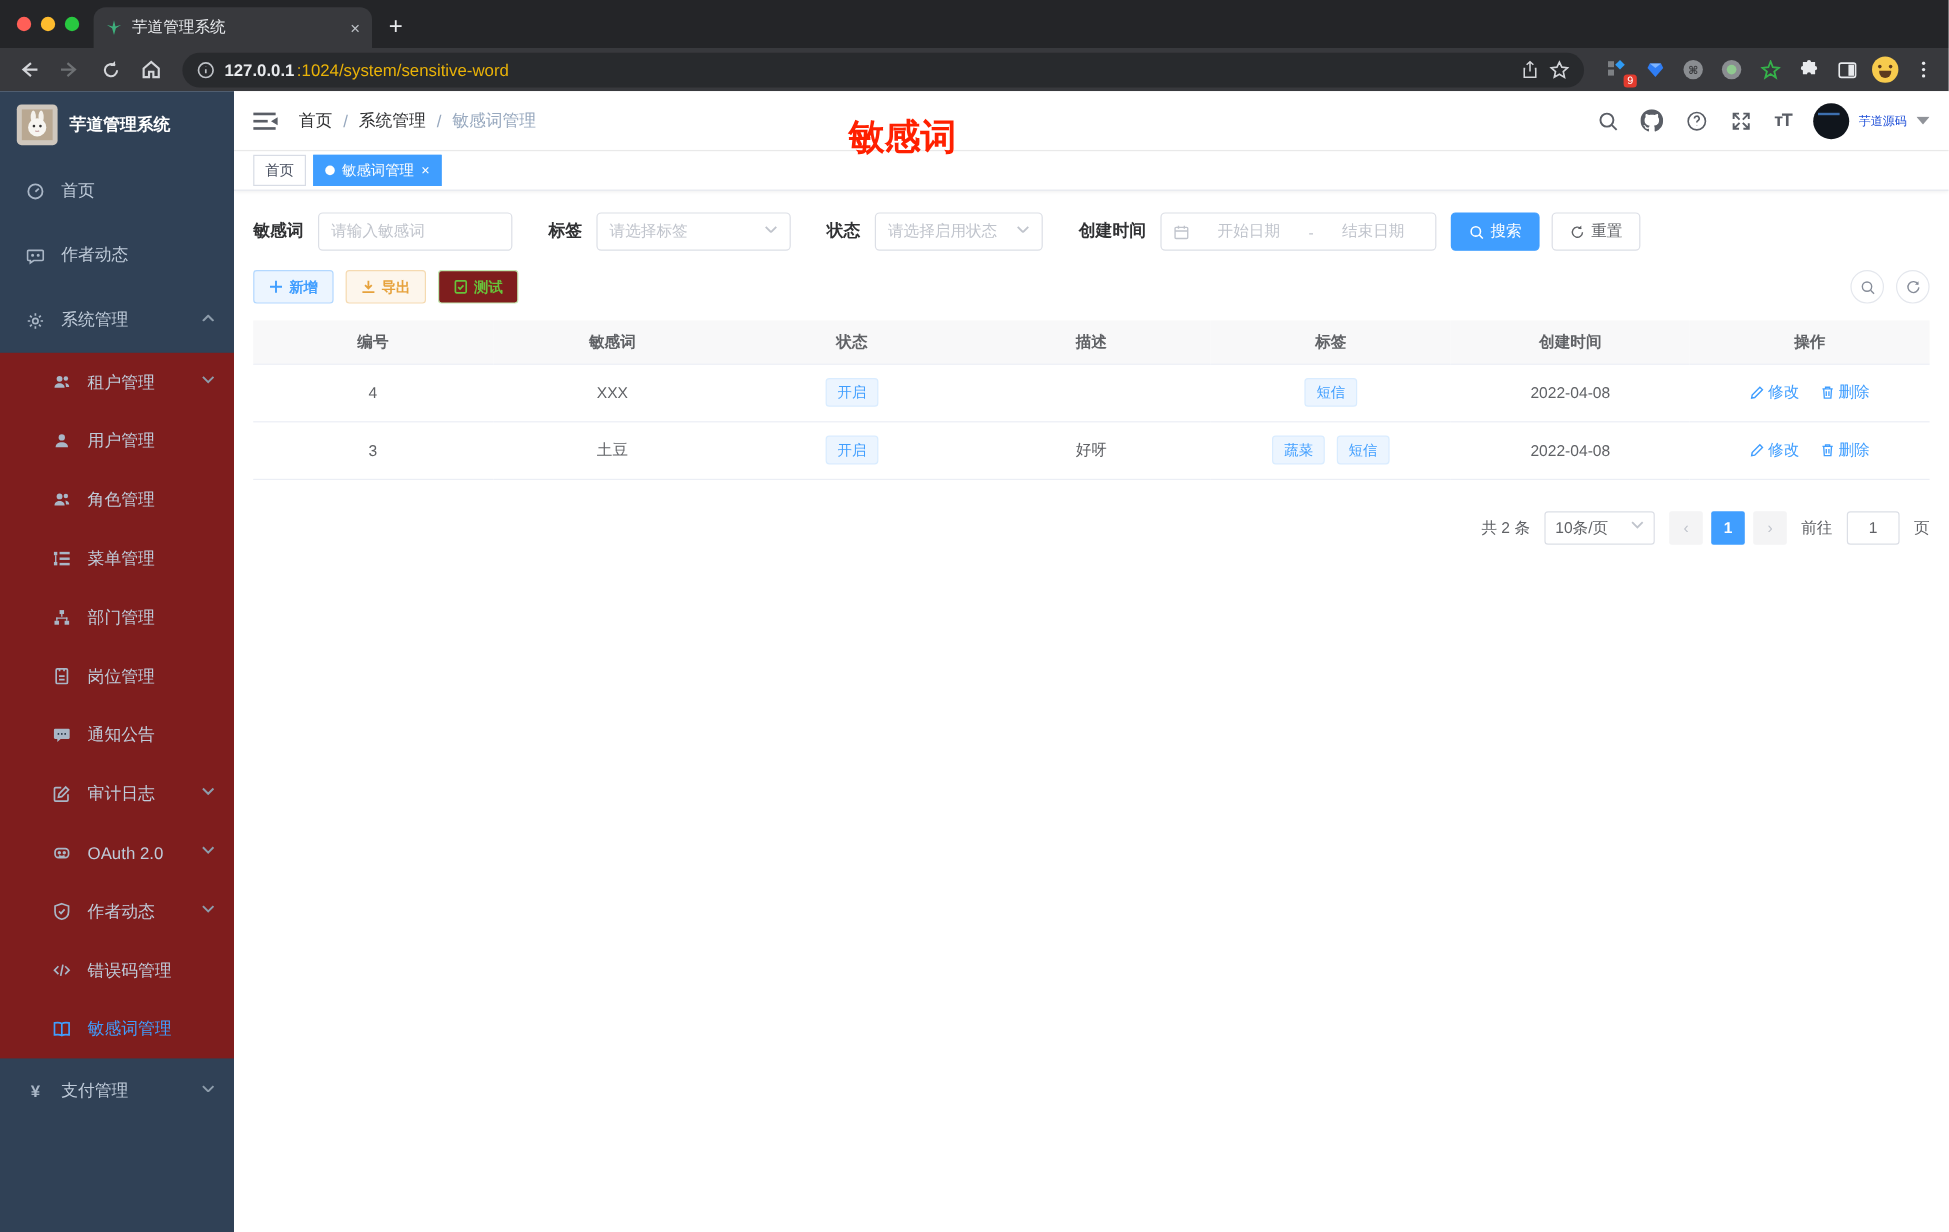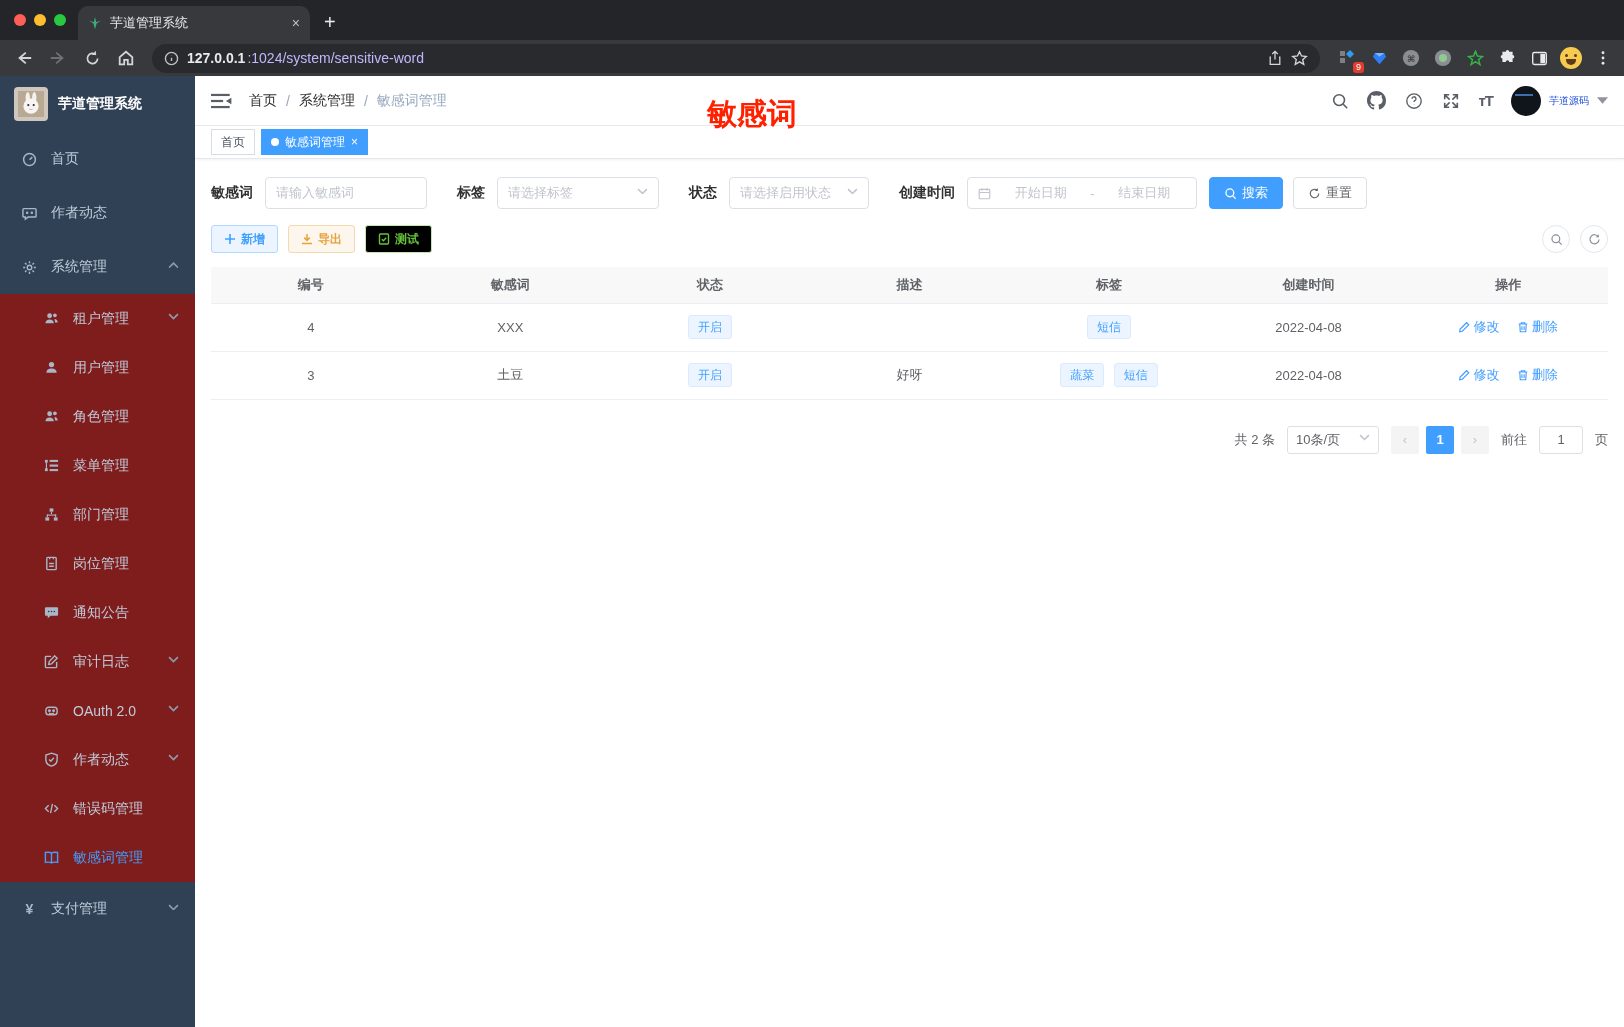--- a/index.html
+++ b/index.html
@@ -15,21 +15,21 @@
     display:flex; align-items:center; padding:0 10px; color:#e8eaed; font-size:13px; gap:8px; }
   .tab-title { flex:1; white-space:nowrap; overflow:hidden; }
   .tab-close { color:#bdc1c6; font-size:14px; cursor:default; }
   .newtab { color:#e8eaed; font-size:20px; margin:0 0 6px 14px; }
   .toolbar { height:36px; background:#38393d; display:flex; align-items:center; padding:0 10px; gap:6px; }
   .nav-ic { width:28px; height:28px; display:flex; align-items:center; justify-content:center; color:#d3d5d9; }
   .nav-ic.disabled { color:#6e7174; }
   .omnibox { flex:1; height:29px; background:#282a2d; border-radius:15px; display:flex; align-items:center;
     padding:0 12px; margin:0 6px; color:#e8eaed; font-size:14px; gap:8px; }
   .url-host { font-weight:700; color:#e8eaed; }
-  .url-rest { color:#c4b5fd; }
+  .url-rest { color:#eab308; }
   .omni-spacer { flex:1; }
   .ext-area { display:flex; align-items:center; gap:10px; padding-left:4px; }
   .ext { width:22px; height:22px; display:flex; align-items:center; justify-content:center; position:relative; }
   .ext-badge { position:absolute; right:-6px; bottom:-4px; background:#e33b2e; color:#fff; font-size:9px;
     border-radius:3px; padding:1px 3px; line-height:1; }
   .avatar-emoji { width:22px; height:22px; border-radius:50%; background:#f7cb4d; position:relative; }
   .avatar-emoji i { position:absolute; width:3px; height:3px; background:#5c3a1e; border-radius:50%; top:7px; }
   .avatar-emoji i.l{left:5px} .avatar-emoji i.r{right:5px}
   .avatar-emoji b { position:absolute; left:6px; right:6px; bottom:4px; height:6px; background:#5c3a1e;
     border-radius:0 0 6px 6px; }
@@ -95,21 +95,21 @@
   .btn-primary { background:#409eff; border:1px solid #409eff; color:#fff; margin-right:10px; }
   .btn-plain { background:#fff; border:1px solid #dcdfe6; color:#606266; }
 
   
   .actions { display:flex; align-items:center; margin-top:16px;font-weight:bold; }
   .abtn { height:28px; border-radius:3px; font-size:12px; display:flex; align-items:center; gap:5px;
     padding:0 12px; margin-right:10px; }
   .abtn .bic { width:12px; height:12px; }
   .abtn.add { background:#ecf5ff; border:1px solid #b3d8ff; color:#409eff; }
   .abtn.exp { background:#fdf6ec; border:1px solid #f5dab1; color:#e6a23c; }
-  .abtn.test { background:#000000; border:1px solid #c2e7b0; color:#67c23a; }
+  .abtn.test { background:#7f1d1d; border:1px solid #c2e7b0; color:#67c23a; }
   .action-right { margin-left:auto; display:flex; gap:10px; }
   .cbtn { width:28px; height:28px; border-radius:50%; border:1px solid #e4e7ed; background:#fff;
     display:flex; align-items:center; justify-content:center; color:#878d99; }
   .cbtn svg { width:13px; height:13px; }
 
   
   table { width:100%; border-collapse:collapse; table-layout:fixed; margin-top:14px; }
   th { background:#f8f8f9; height:36px; font-size:13px; font-weight:600; color:#606266; text-align:center; }
   td { height:48px; font-size:13px; color:#606266; text-align:center; border-bottom:1px solid #ebeef5; }
   tr.hrow th { border-bottom:1px solid #ebeef5; }

